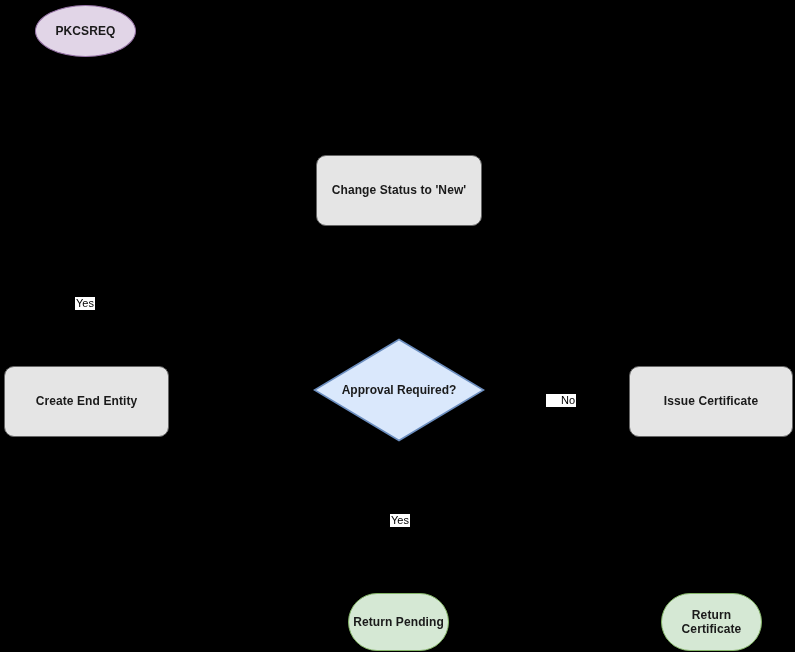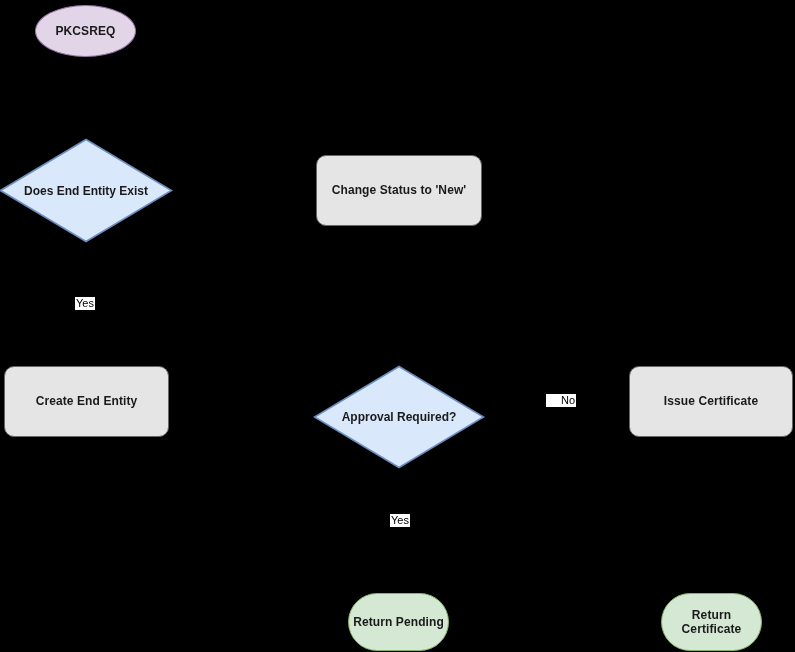--- a/index.html
+++ b/index.html
@@ -94,38 +94,32 @@
 </style>
 </head>
 <body>
 
 <div id="canvas">
 
   <div class="node ellipse-start" style="left:35px; top:5px; width:101px; height:52px;">
     <span>PKCSREQ</span>
   </div>
 
-  <div class="decision" style="left:-1px; top:138px; width:174px; height:105px;">
-    <svg class="diamond-shape" viewBox="0 0 174 105" preserveAspectRatio="none">
-      <polygon points="87,1.5 172.5,52.5 87,103.5 1.5,52.5" fill="#dae8fc" stroke="#6c8ebf" stroke-width="1.6" stroke-linejoin="miter"></polygon>
-    </svg>
-    <div class="diamond-label">Does End Entity Exist</div>
-  </div>
 
   <div class="node process-box" style="left:316px; top:155px; width:166px; height:71px;">
     <span>Change Status to 'New'</span>
   </div>
 
   <div class="edge-label" style="left:75px; top:297px;">Yes</div>
 
   <div class="node process-box" style="left:4px; top:366px; width:165px; height:71px;">
     <span>Create End Entity</span>
   </div>
 
-  <div class="decision" style="left:313px; top:365px; width:172px; height:104px;">
+  <div class="decision" style="left:313px; top:338px; width:172px; height:104px;">
     <svg class="diamond-shape" viewBox="0 0 172 104" preserveAspectRatio="none">
       <polygon points="86,1.5 170.5,52 86,102.5 1.5,52" fill="#dae8fc" stroke="#6c8ebf" stroke-width="1.6" stroke-linejoin="miter"></polygon>
     </svg>
     <div class="diamond-label">Approval Required?</div>
   </div>
 
   <div class="edge-label" style="left:546px; top:394px;padding-left:15px;">No</div>
 
   <div class="node process-box" style="left:629px; top:366px; width:164px; height:71px;">
     <span>Issue Certificate</span>

